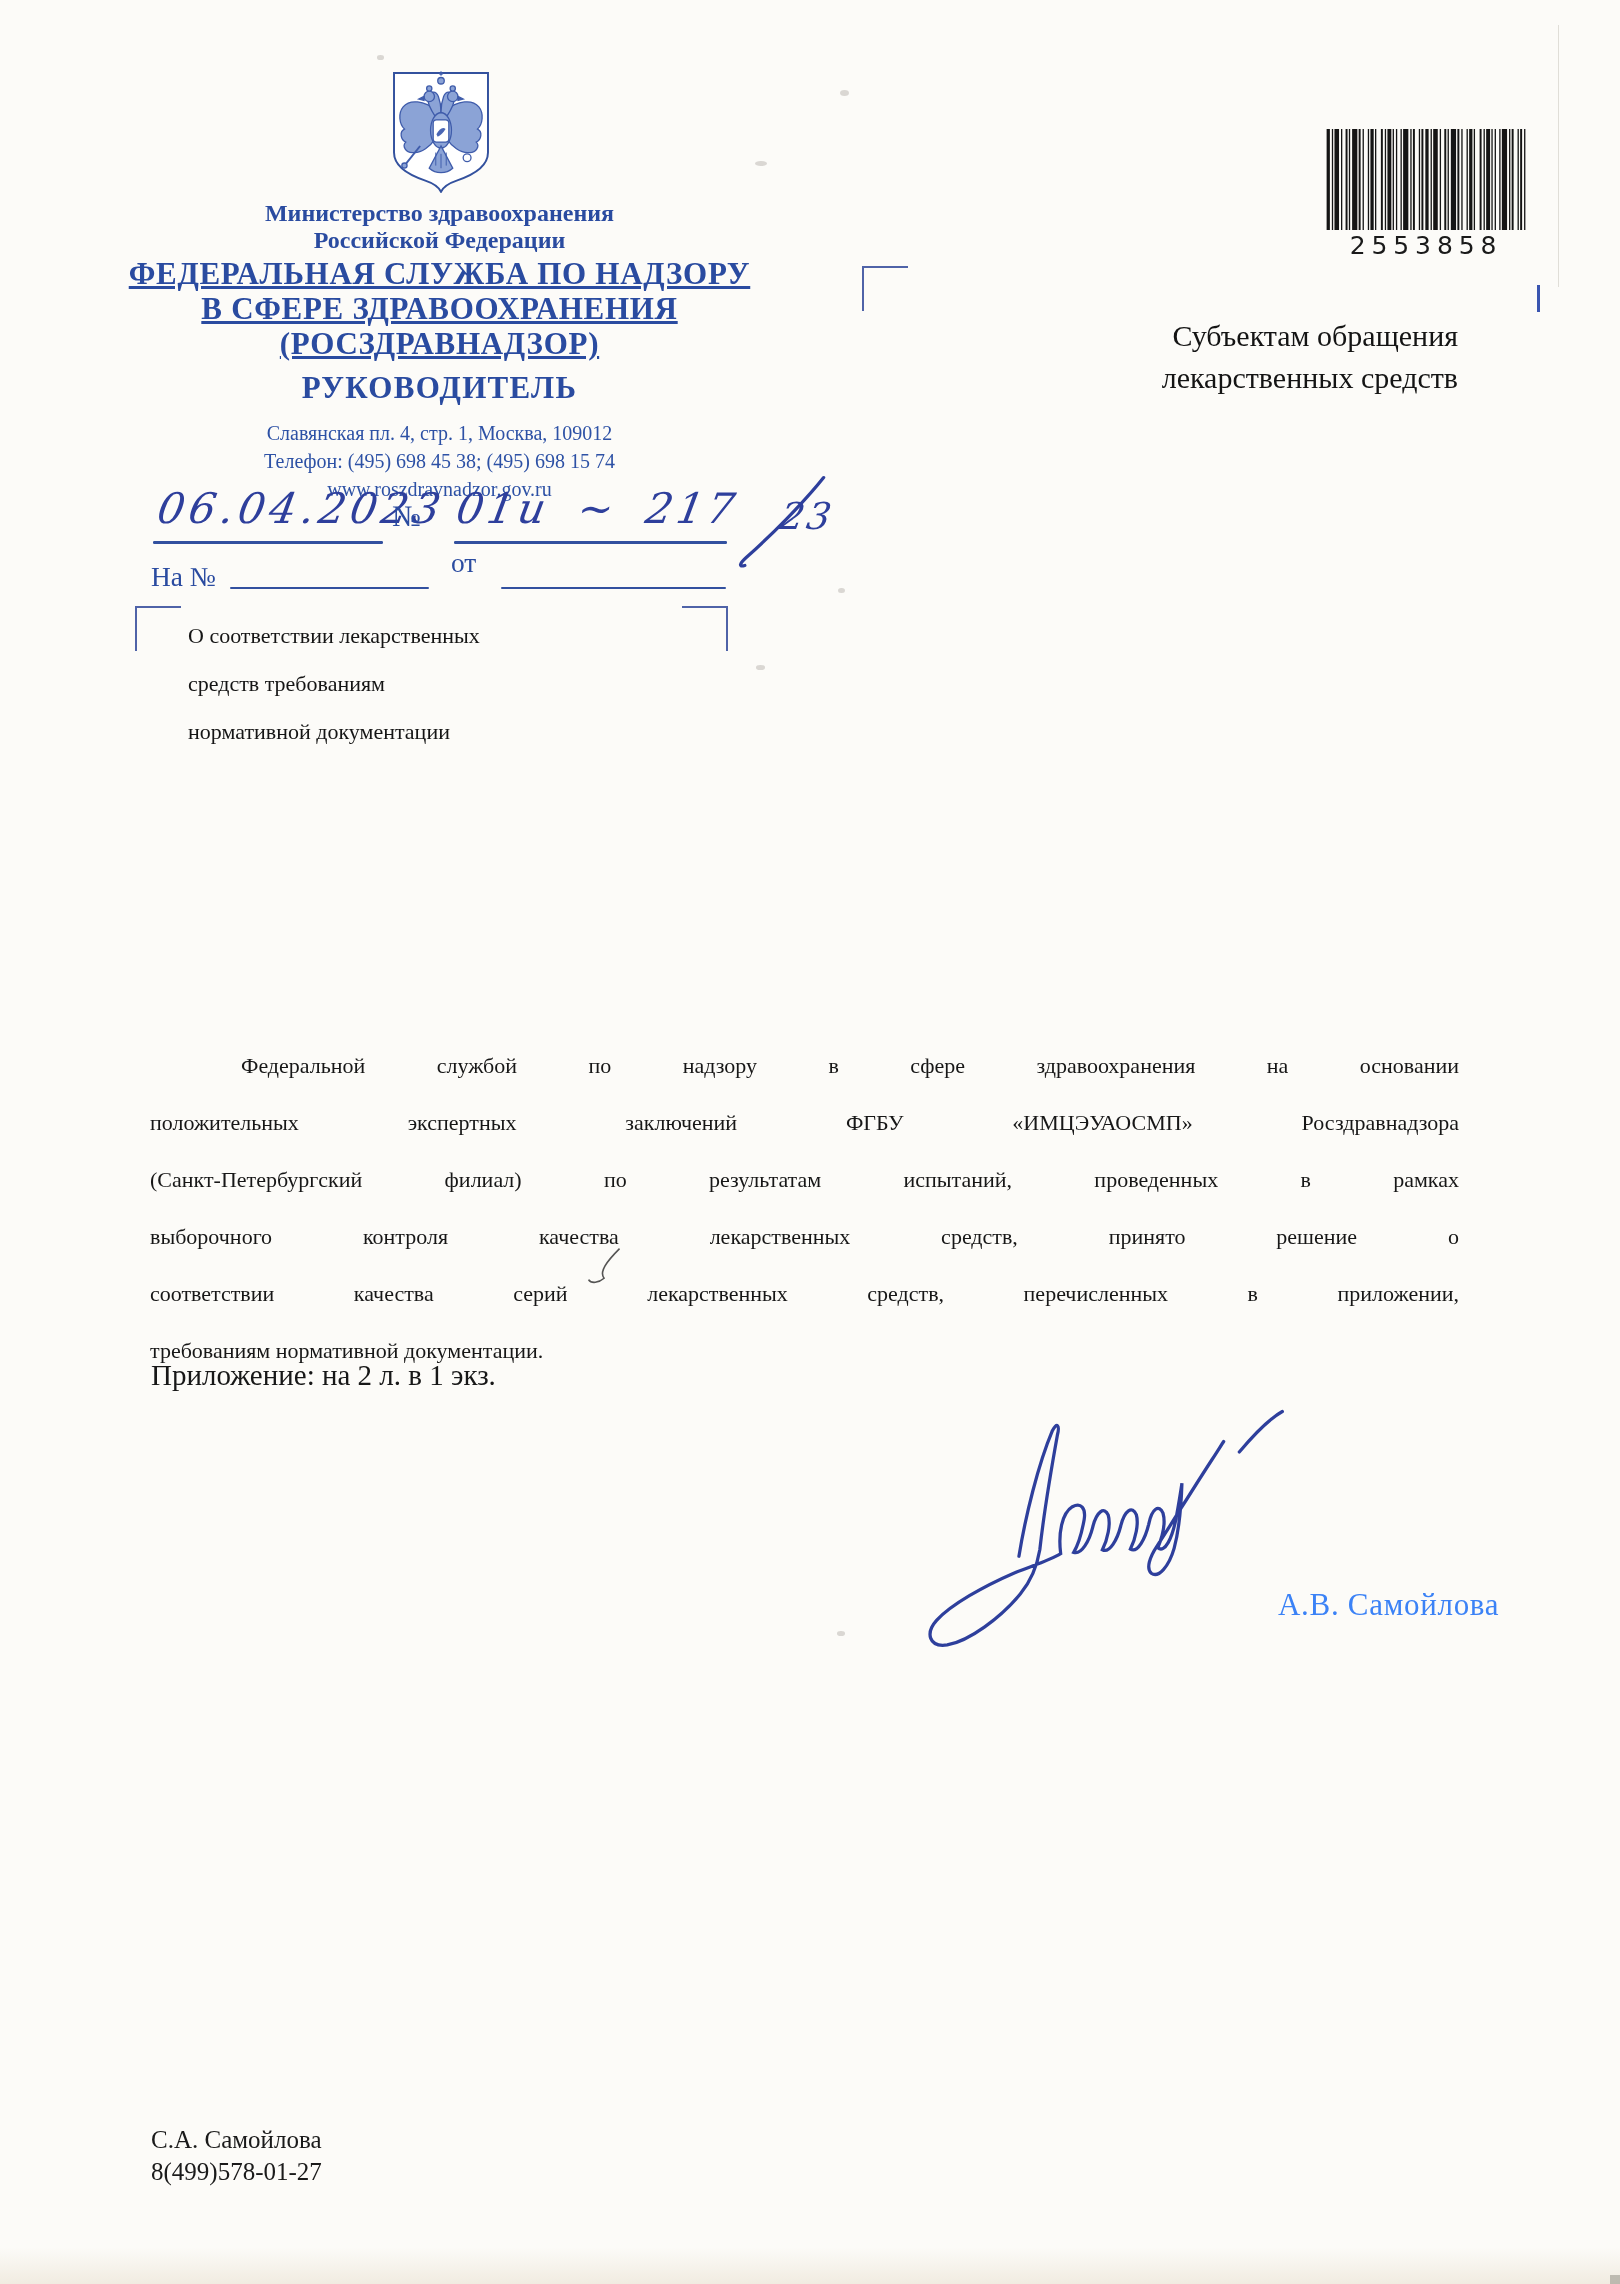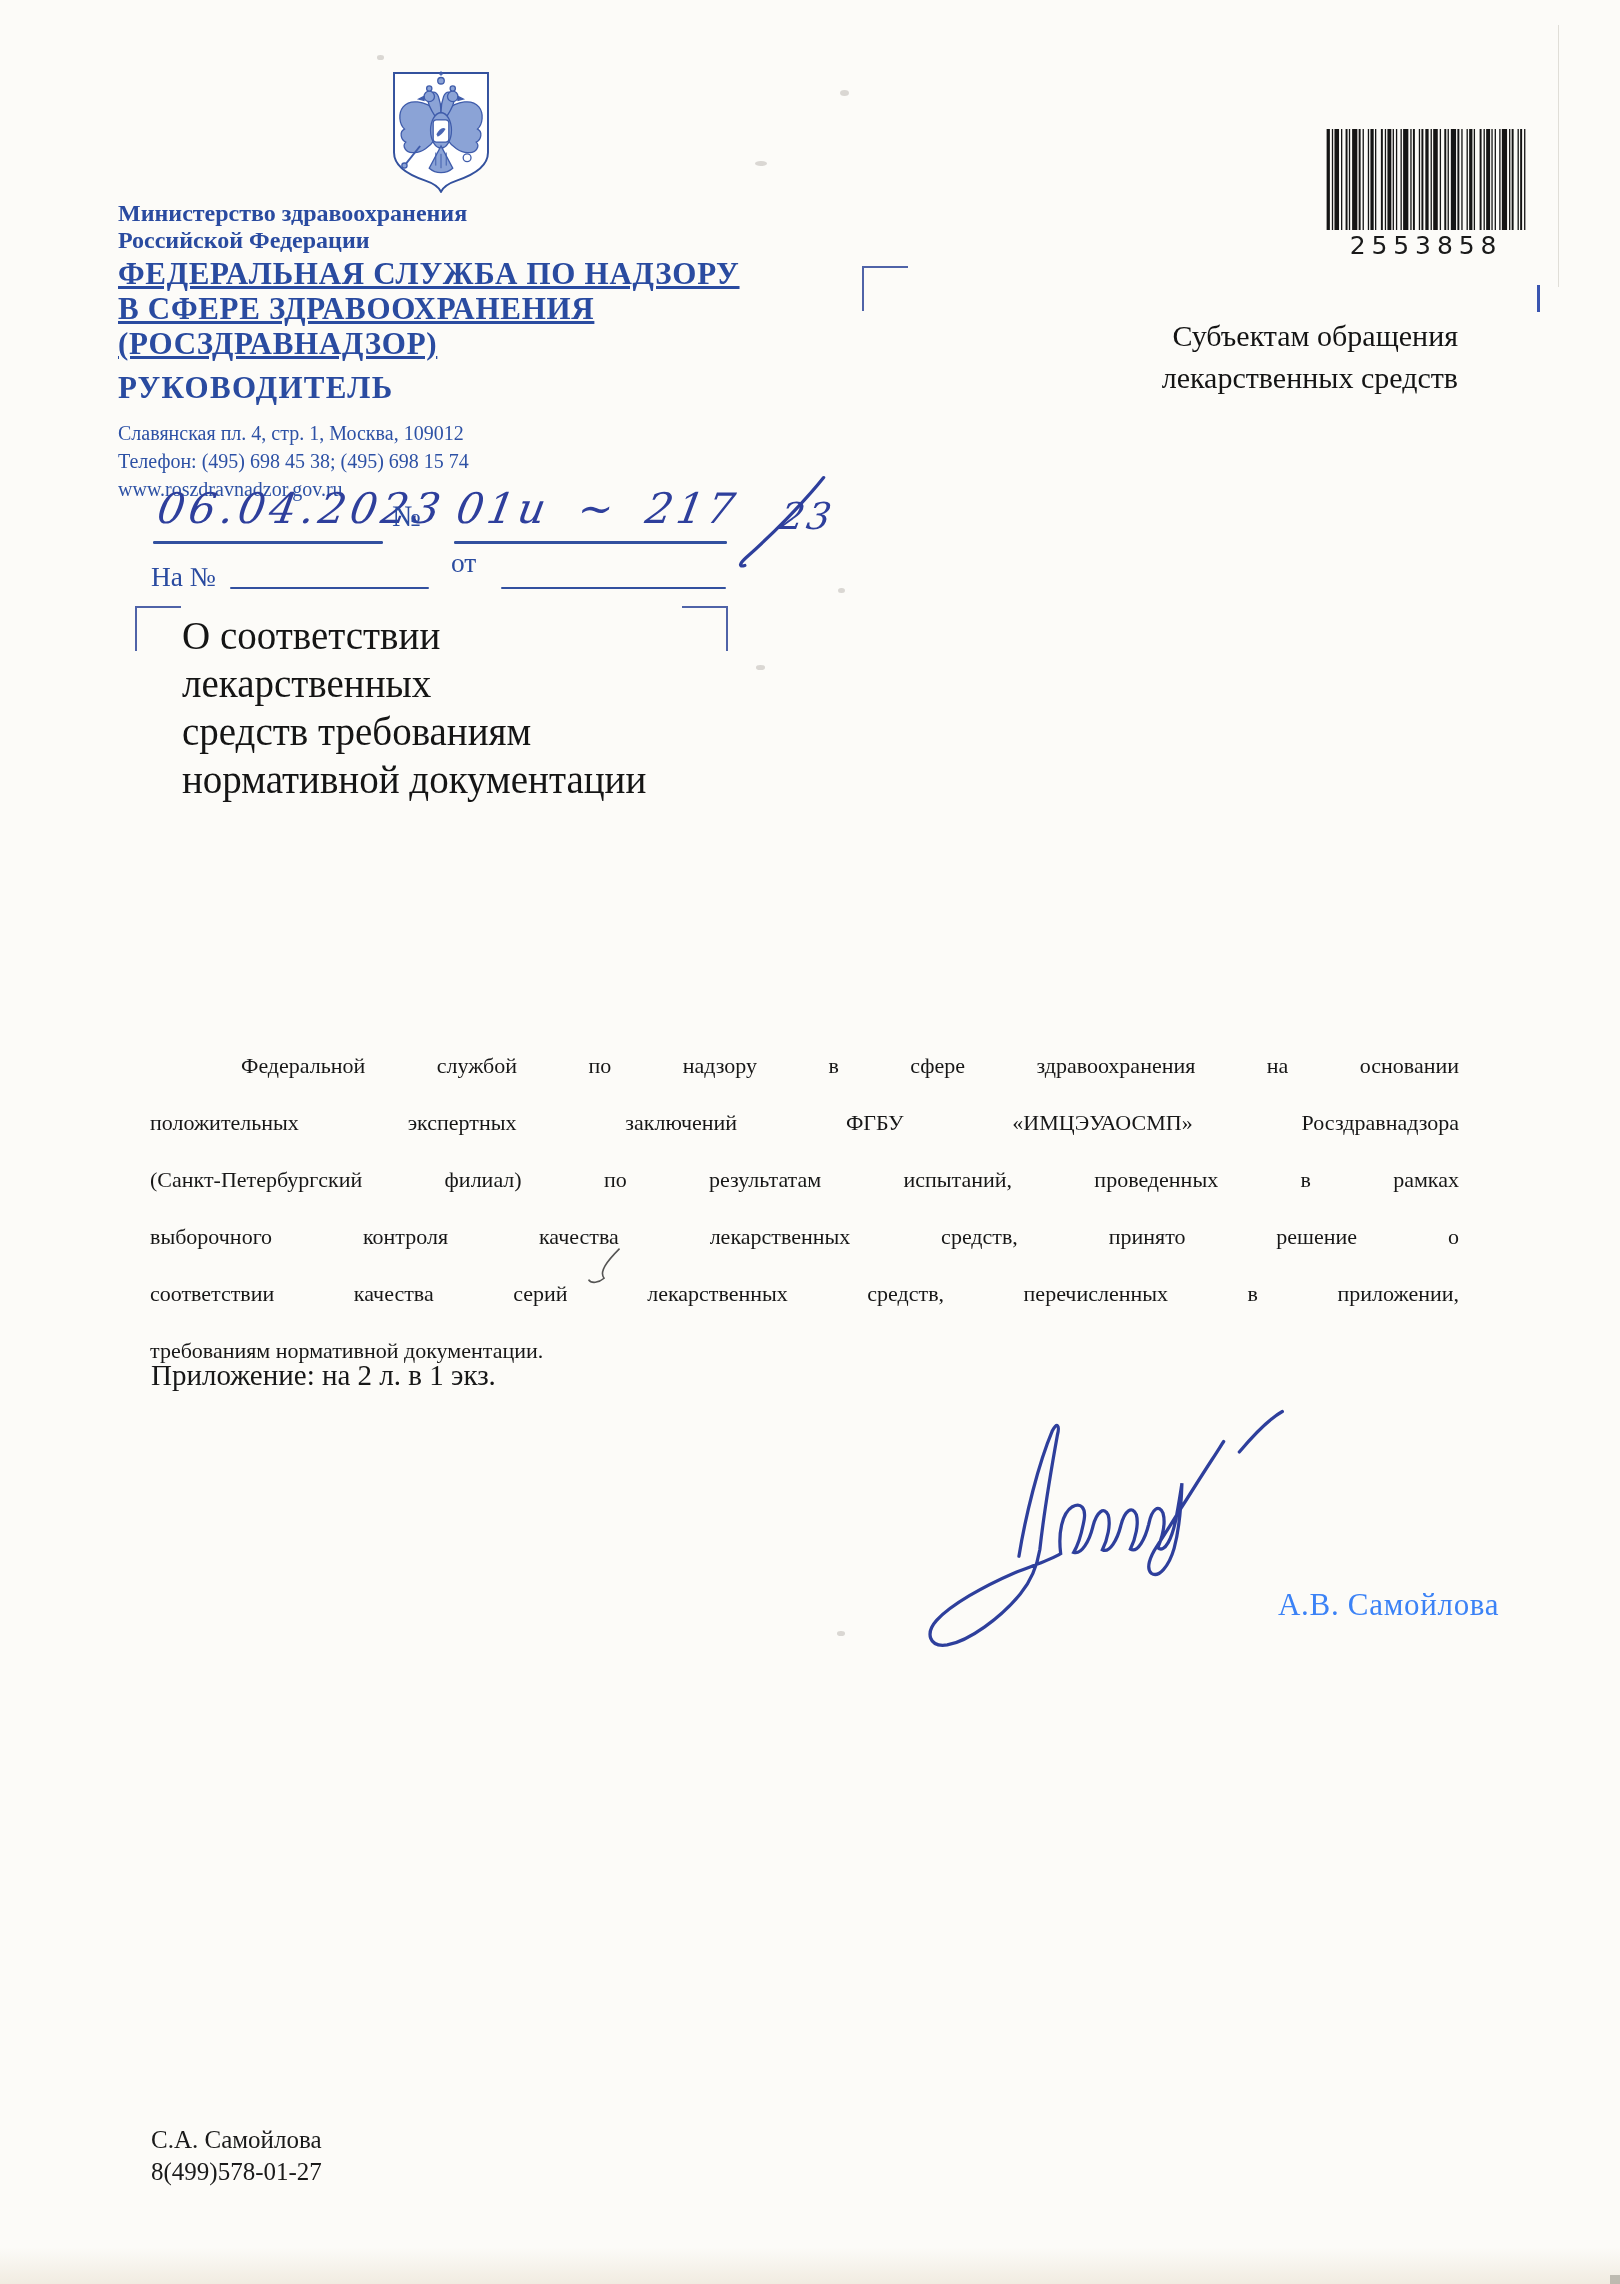--- a/index.html
+++ b/index.html
@@ -6,21 +6,21 @@
   .page{
     position:relative;
     width:1621px;height:2284px;
     background:#fcfbf8;
     overflow:hidden;
     font-family:"Liberation Serif","DejaVu Serif",serif;
     color:#1b1b1b;
   }
   .abs{position:absolute;}
   
-  .lh-col{left:118px;width:643px;text-align:left;color:#2a4ba0;}
+  .lh-col{left:118px;width:643px;text-align:center;color:#2a4ba0;}
   .lh-ministry{top:200px;font-size:24px;font-weight:bold;line-height:27px;}
   .lh-service{top:256px;font-size:31px;font-weight:bold;line-height:35px;letter-spacing:0.7px;text-decoration:underline;}
   .lh-role{top:370px;font-size:31px;font-weight:bold;letter-spacing:1.3px;}
   .lh-contact{top:419px;font-size:20px;line-height:28px;color:#2d51a5;}
   
   .emblem{left:390px;top:69px;width:102px;height:124px;}
   
   .hw{font-family:"DejaVu Serif","Liberation Serif",serif;font-style:italic;
       color:#2e3f9c;transform:skewX(-10deg);white-space:nowrap;}
   .hw-date{left:158px;top:484px;font-size:42px;letter-spacing:4.6px;}
@@ -41,21 +41,21 @@
   .corner.tr{border-right-width:2.3px;border-top-width:2.3px;}
   .tick{left:1537px;top:285px;width:2.6px;height:27.4px;background:#3a55b0;}
   
   .recipient{left:955px;top:315px;width:503px;text-align:right;
              font-size:30px;line-height:42px;color:#141414;}
   .barcode-box{left:1324px;top:129px;width:204px;height:101px;}
   .barcode-digits{left:1324px;top:231px;width:204px;text-align:center;
       font-family:"DejaVu Sans","Liberation Sans",sans-serif;
       font-size:25px;letter-spacing:5.9px;color:#1a1a1a;}
   
-  .subject{left:182px;top:612px;width:509px;font-size:39px;line-height:48px;color:#151515;}
+  .subject{left:188px;top:612px;width:509px;font-size:22px;line-height:48px;color:#151515;}
   
   .body-block{left:150px;top:1037px;width:1309px;font-size:22px;line-height:57px;color:#171717;}
   .body-line{text-align:justify;text-align-last:justify;}
   .body-line.first{text-indent:91px;}
   .body-line.last{text-align-last:left;}
   .attachment{left:151px;top:1359px;font-size:29px;color:#171717;}
   
   .sig-svg{left:922px;top:1405px;}
   .signer-name{left:1278px;top:1587px;font-size:31px;letter-spacing:0.7px;color:#3b82f6;}
   

